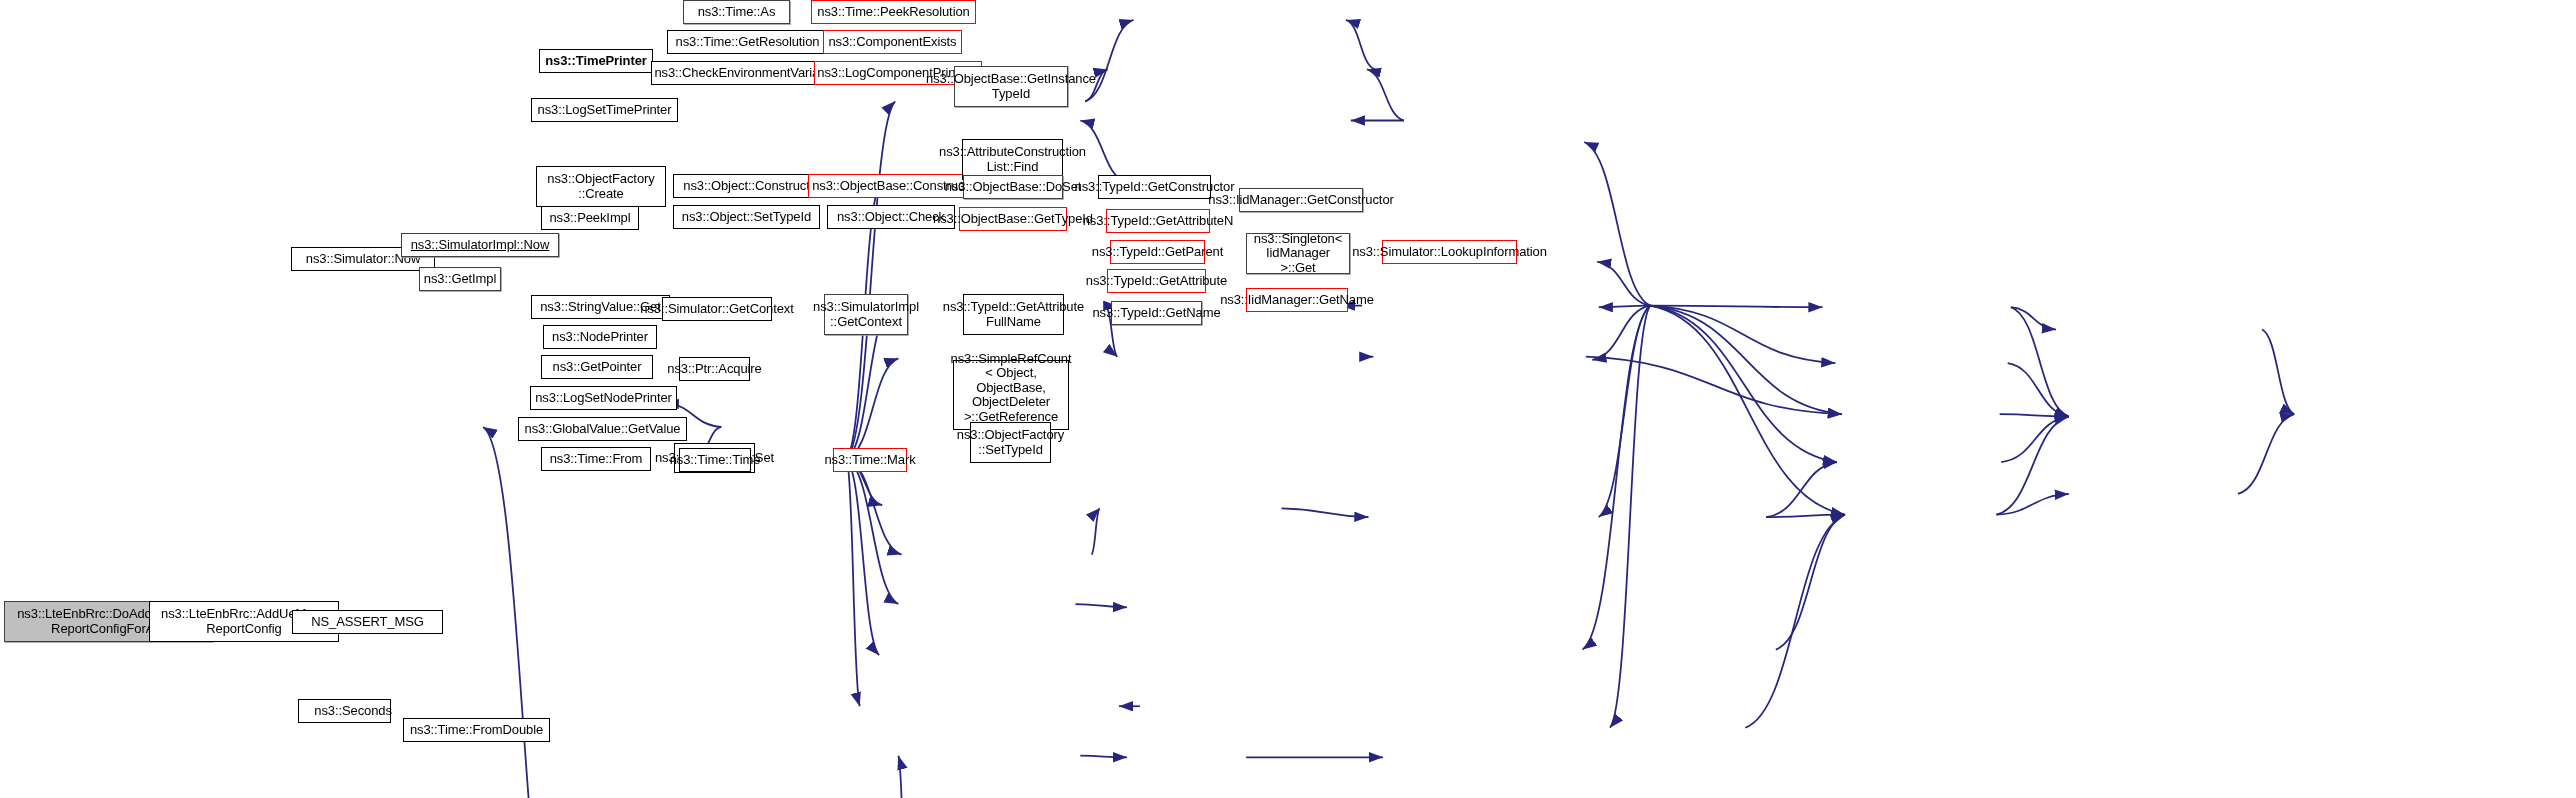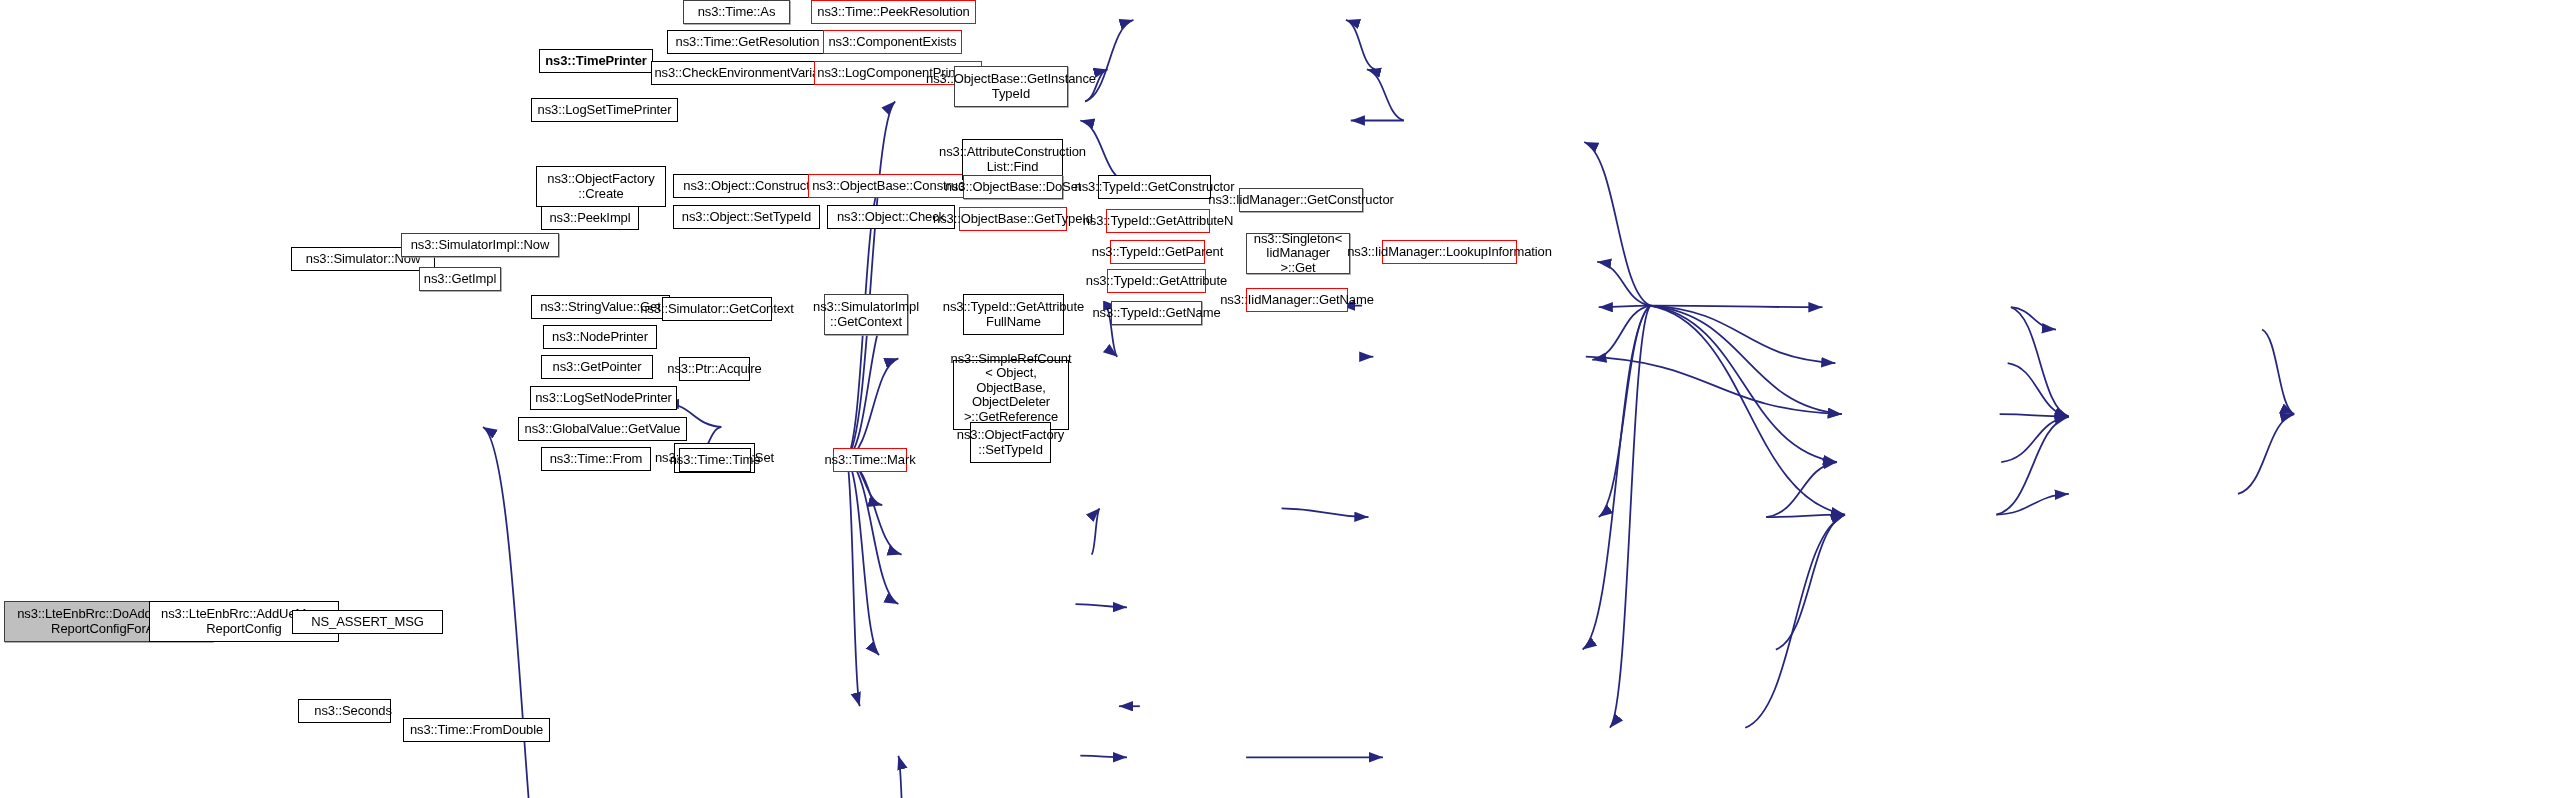--- a/index.html
+++ b/index.html
@@ -128,21 +128,21 @@
   </svg>
   <div id="node-layer">
       <div class="node current" style="left: 3.9px; top: 601px; width: 209px; height: 41px;">ns3::LteEnbRrc::DoAddUeMeas
 ReportConfigForAnr</div>
       <div class="node" style="left: 149px; top: 601px; width: 190px; height: 41px;">ns3::LteEnbRrc::AddUeMeas
 ReportConfig</div>
       <div class="node" style="left: 292px; top: 610px; width: 151px; height: 24px;">NS_ASSERT_MSG</div>
       <div class="node" style="left: 298px; top: 699px; width: 93px; height: 24px; padding-left: 20px;">ns3::Seconds</div>
       <div class="node" style="left: 403px; top: 718px; width: 147px; height: 24px;">ns3::Time::FromDouble</div>
       <div class="node" style="left: 291px; top: 247px; width: 144px; height: 24px;">ns3::Simulator::Now</div>
-      <div class="node thick" style="left: 401px; top: 233px; width: 158px; height: 24px;">ns3::SimulatorImpl::Now</div>
+      <div class="node thick" style="left: 401px; top: 233px; width: 158px; height: 24px; text-decoration: underline;">ns3::SimulatorImpl::Now</div>
       <div class="node thick" style="left: 419px; top: 267px; width: 82px; height: 24px;">ns3::GetImpl</div>
       <div class="node" style="left: 539px; top: 49px; width: 114px; height: 24px; font-weight: bold;">ns3::TimePrinter</div>
       <div class="node" style="left: 531px; top: 98px; width: 147px; height: 24px;">ns3::LogSetTimePrinter</div>
       <div class="node" style="left: 536px; top: 166px; width: 130px; height: 41px;">ns3::ObjectFactory
 ::Create</div>
       <div class="node" style="left: 541px; top: 206px; width: 98px; height: 24px;">ns3::PeekImpl</div>
       <div class="node" style="left: 531px; top: 295px; width: 139px; height: 24px;">ns3::StringValue::Get</div>
       <div class="node" style="left: 543px; top: 325px; width: 114px; height: 24px;">ns3::NodePrinter</div>
       <div class="node" style="left: 541px; top: 355px; width: 112px; height: 24px;">ns3::GetPointer</div>
       <div class="node" style="left: 530px; top: 386px; width: 147px; height: 24px;">ns3::LogSetNodePrinter</div>
@@ -181,16 +181,16 @@
       <div class="node red" style="left: 833px; top: 448px; width: 74px; height: 24px;">ns3::Time::Mark</div>
       <div class="node" style="left: 1098px; top: 175px; width: 113px; height: 24px;">ns3::TypeId::GetConstructor</div>
       <div class="node red" style="left: 1106px; top: 209px; width: 104px; height: 24px;">ns3::TypeId::GetAttributeN</div>
       <div class="node red" style="left: 1110px; top: 240px; width: 95px; height: 24px;">ns3::TypeId::GetParent</div>
       <div class="node red" style="left: 1107px; top: 269px; width: 99px; height: 24px;">ns3::TypeId::GetAttribute</div>
       <div class="node thick" style="left: 1111px; top: 301px; width: 91px; height: 24px;">ns3::TypeId::GetName</div>
       <div class="node thick" style="left: 1239px; top: 188px; width: 124px; height: 24px;">ns3::IidManager::GetConstructor</div>
       <div class="node thick" style="left: 1246px; top: 233px; width: 104px; height: 41px;">ns3::Singleton&lt; IidManager
 &gt;::Get</div>
       <div class="node red" style="left: 1246px; top: 288px; width: 102px; height: 24px;">ns3::IidManager::GetName</div>
-      <div class="node red" style="left: 1382px; top: 240px; width: 135px; height: 24px;">ns3::IidManager::LookupInformation</div>
+      <div class="node red" style="left: 1382px; top: 240px; width: 135px; height: 24px;">ns3::Simulator::LookupInformation</div>
     </div>
 </div>
 
 
 </body></html>

